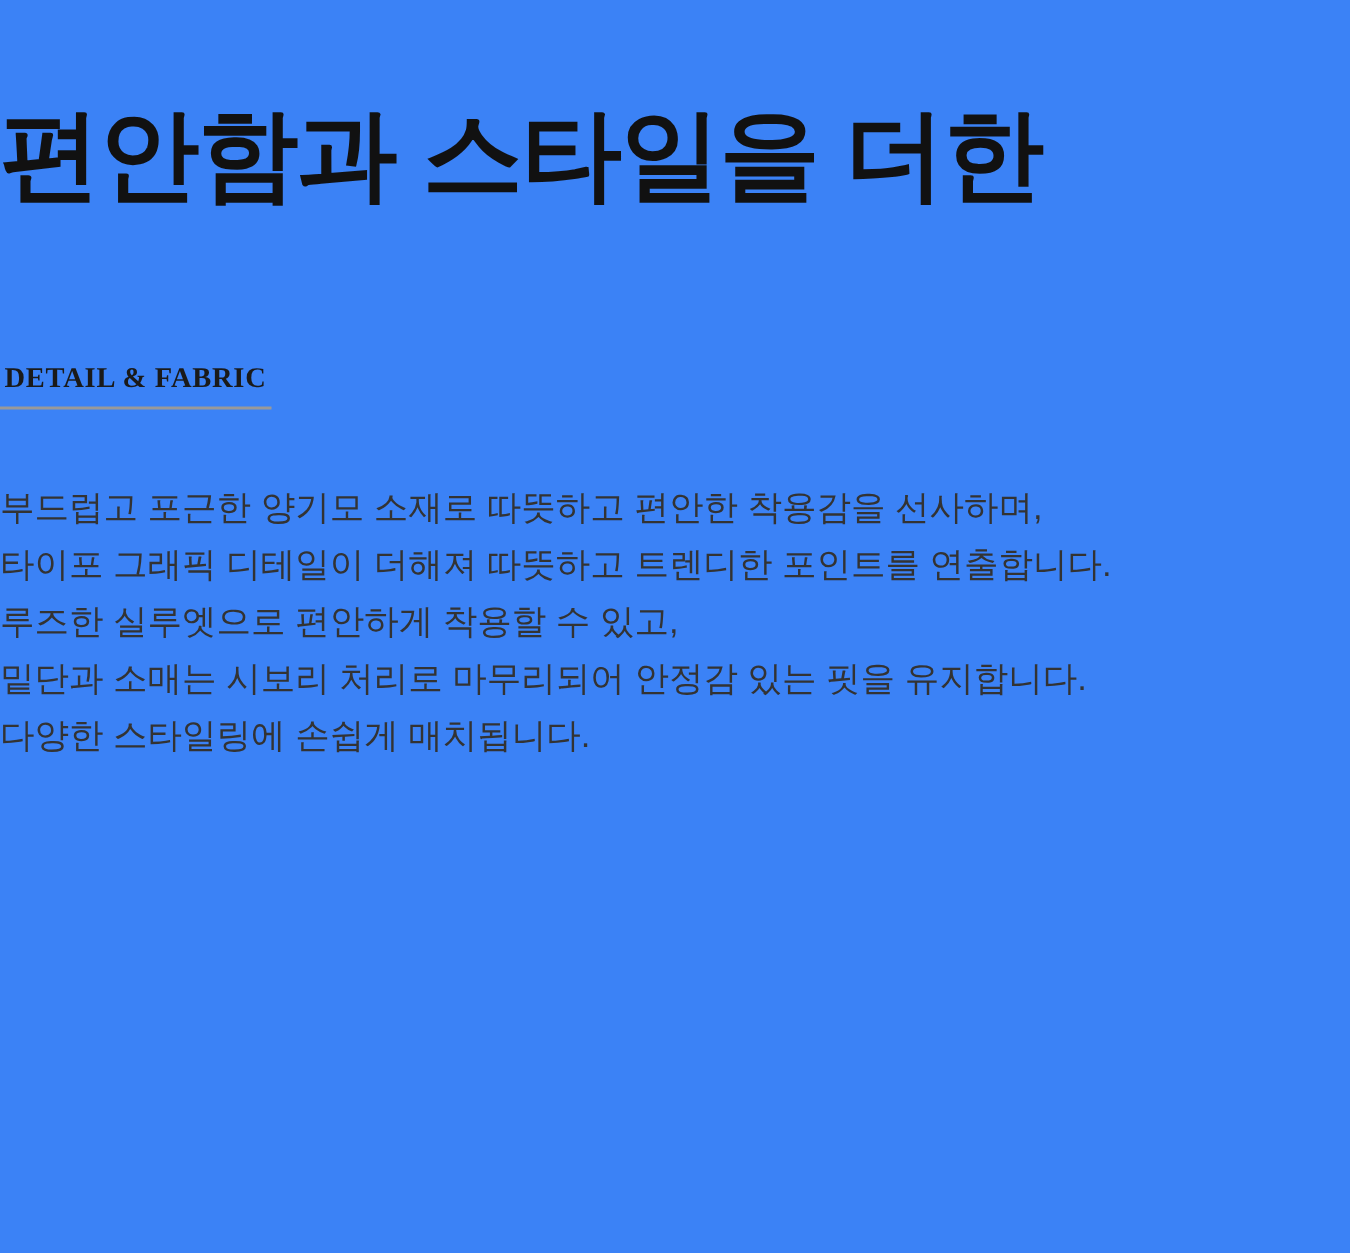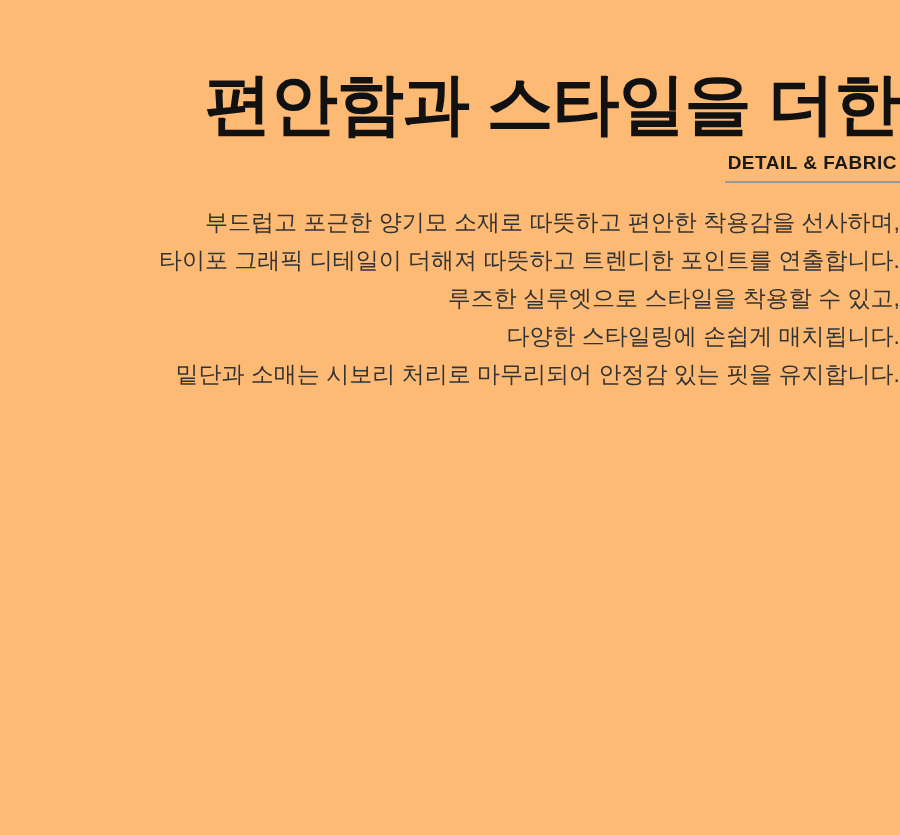--- a/index.html
+++ b/index.html
@@ -12,54 +12,56 @@
     width: 900px;
     height: 835px;
     margin: 0 auto;
     overflow: hidden;
     font-family: "Liberation Sans", "DejaVu Sans", sans-serif;
   }
 
   .page {
     width: 900px;
     height: 835px;
-    background: #fdba74;
-    text-align: right;
+    background: #3b82f6;
+    text-align: left;
   }
 
   
   .headline {
     padding-top: 56px;
     font-size: 67px;
     line-height: 96px;
     font-weight: 700;
     color: #111111;
     letter-spacing: -1px;
   }
   .headline .line {
     display: block;
     white-space: nowrap;
   }
 
   
   .section-label-wrap {
+    margin-top: 90px;
+    font-family: Liberation Serif, serif;
   }
   .section-label {
     display: inline-block;
     font-size: 19px;
     font-weight: 700;
     letter-spacing: 0.5px;
     color: #1a1a1a;
     padding: 0 3px 7px 3px;
     border-bottom: 2px solid #999999;
   }
 
   
   .description {
-    margin-top: 20px;
+    margin-top: 46px;
     font-size: 23px;
     line-height: 38px;
     font-weight: 400;
     color: #333333;
   }
   .description .desc-line {
     display: block;
     white-space: nowrap;
   }
 </style>
@@ -72,18 +74,18 @@
     <span class="line">편안함과 스타일을 더한</span>
   </h1>
 
   <div class="section-label-wrap">
     <span class="section-label">DETAIL &amp; FABRIC</span>
   </div>
 
   <div class="description">
     <span class="desc-line">부드럽고 포근한 양기모 소재로 따뜻하고 편안한 착용감을 선사하며,</span>
     <span class="desc-line">타이포 그래픽 디테일이 더해져 따뜻하고 트렌디한 포인트를 연출합니다.</span>
-    <span class="desc-line">루즈한 실루엣으로 스타일을 착용할 수 있고,</span>
+    <span class="desc-line">루즈한 실루엣으로 편안하게 착용할 수 있고,</span>
+    <span class="desc-line">밑단과 소매는 시보리 처리로 마무리되어 안정감 있는 핏을 유지합니다.</span>
     <span class="desc-line">다양한 스타일링에 손쉽게 매치됩니다.</span>
-    <span class="desc-line">밑단과 소매는 시보리 처리로 마무리되어 안정감 있는 핏을 유지합니다.</span>
   </div>
 
 </div>
 
 </body></html>

